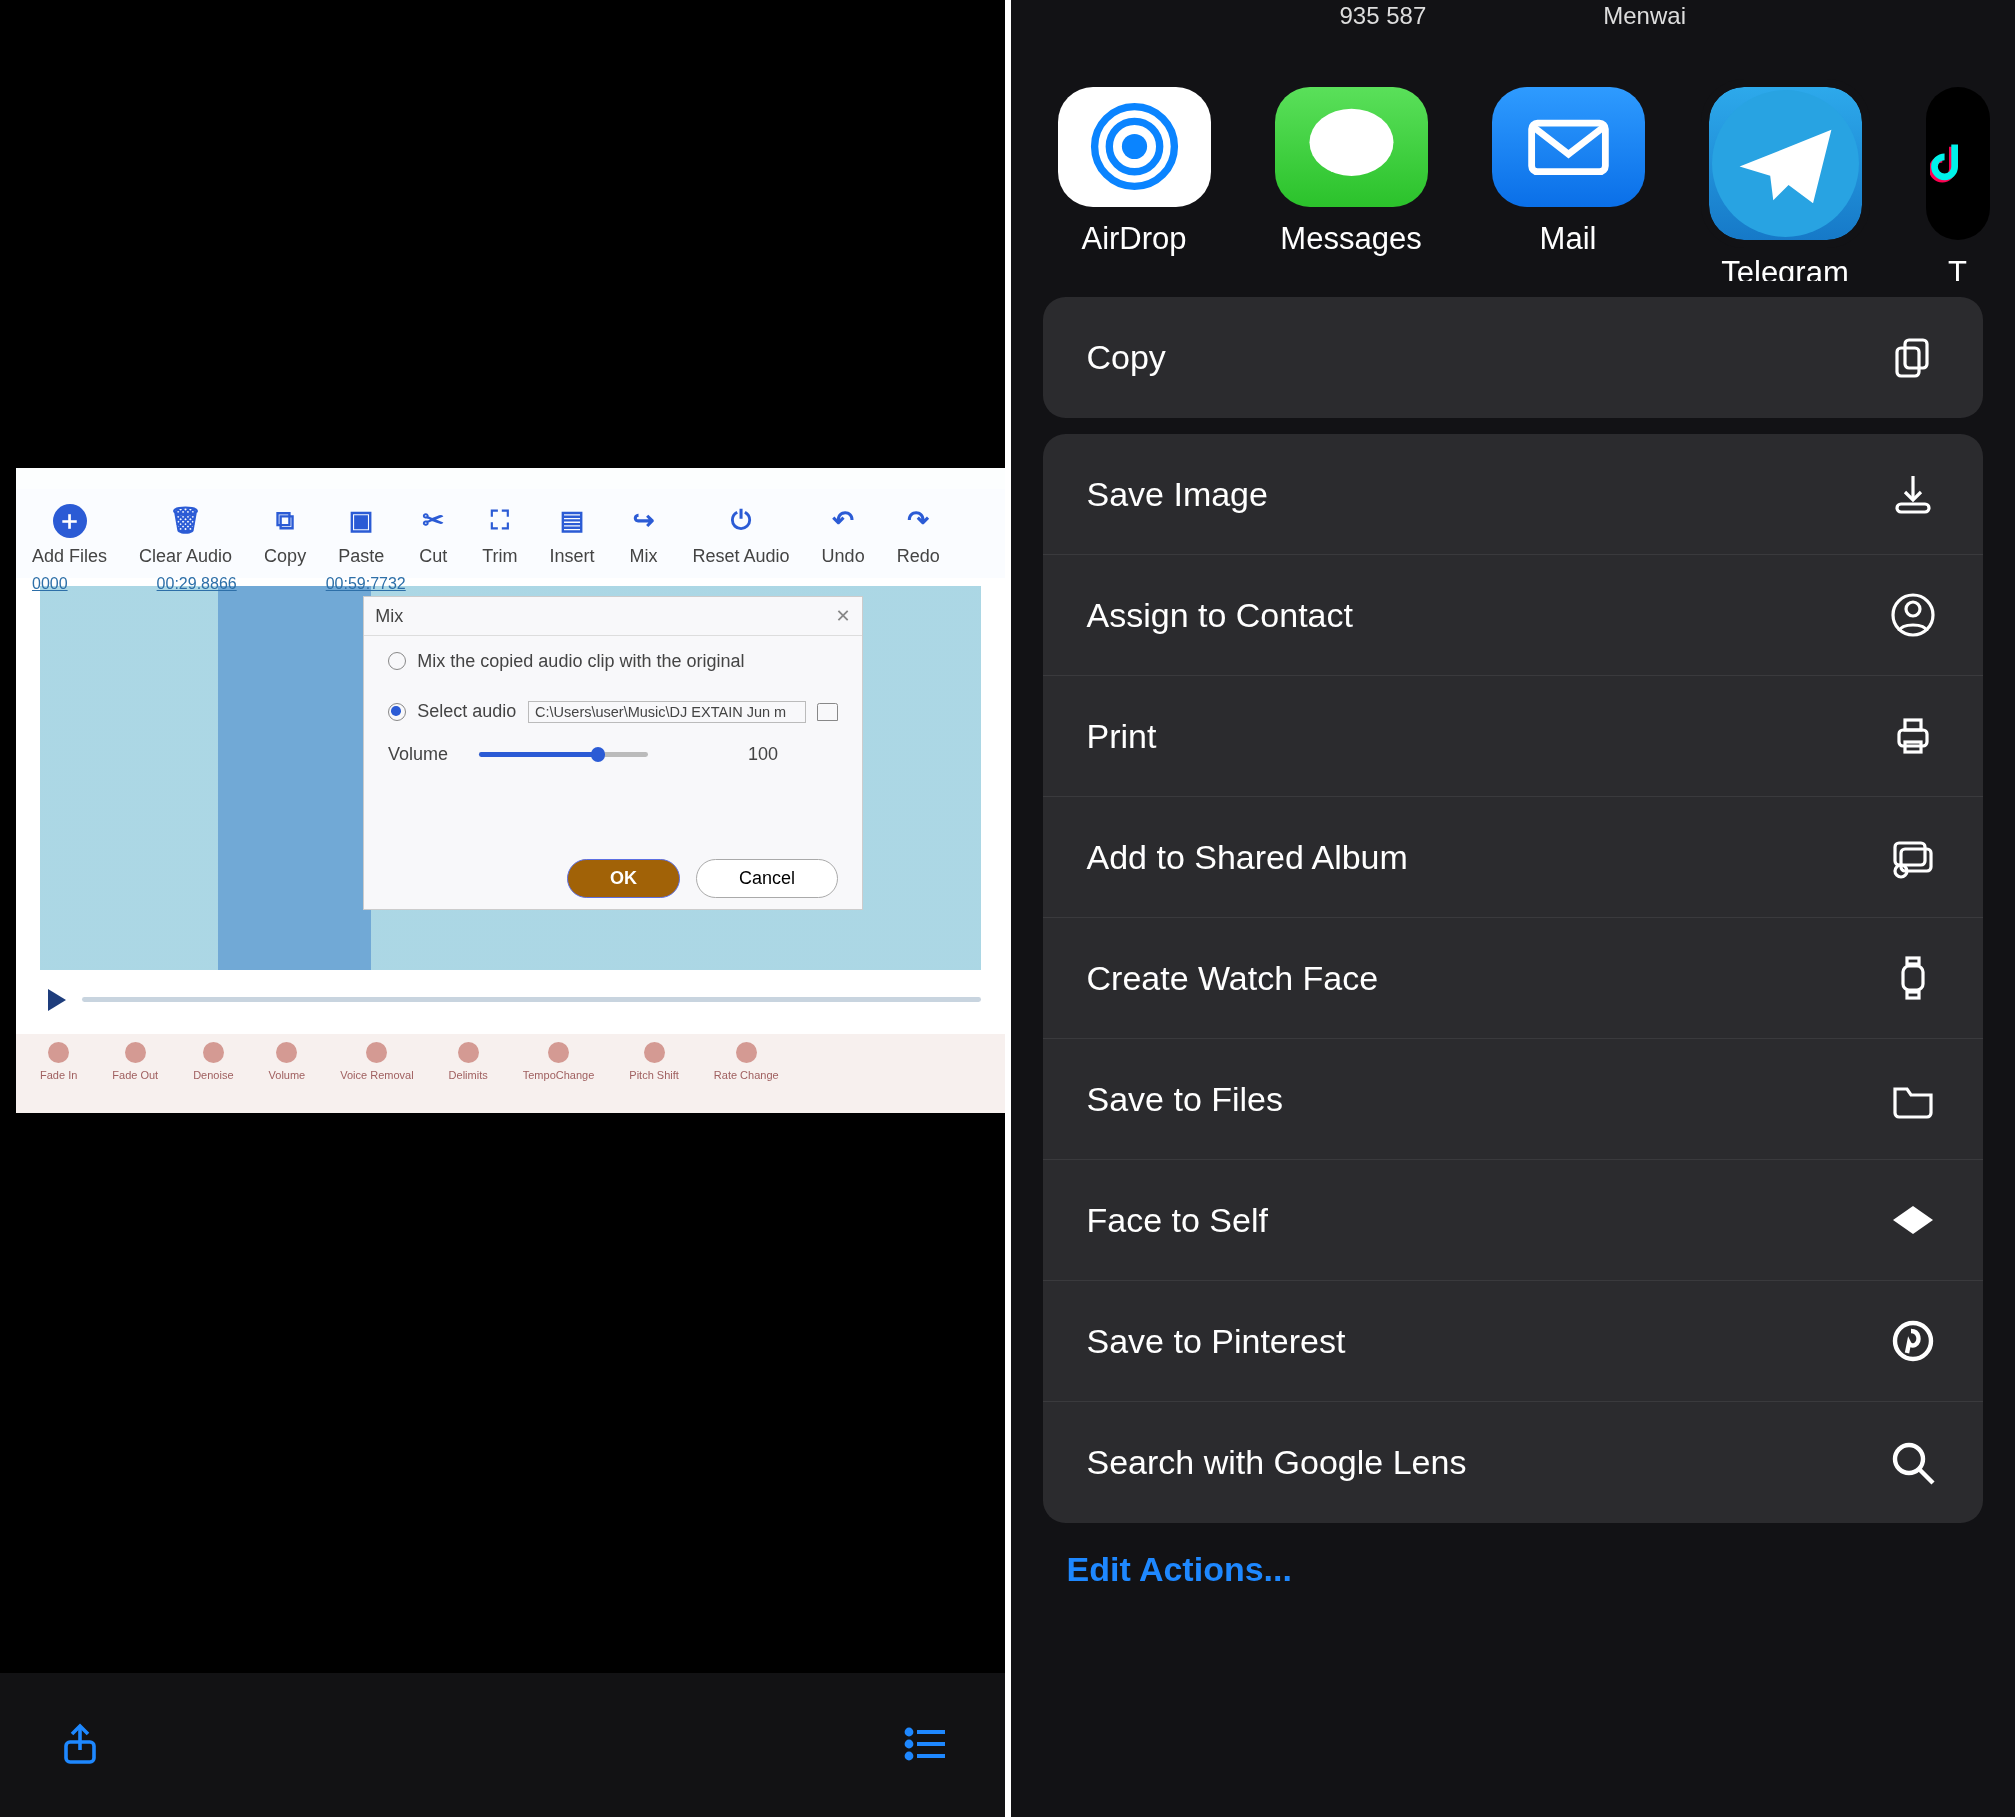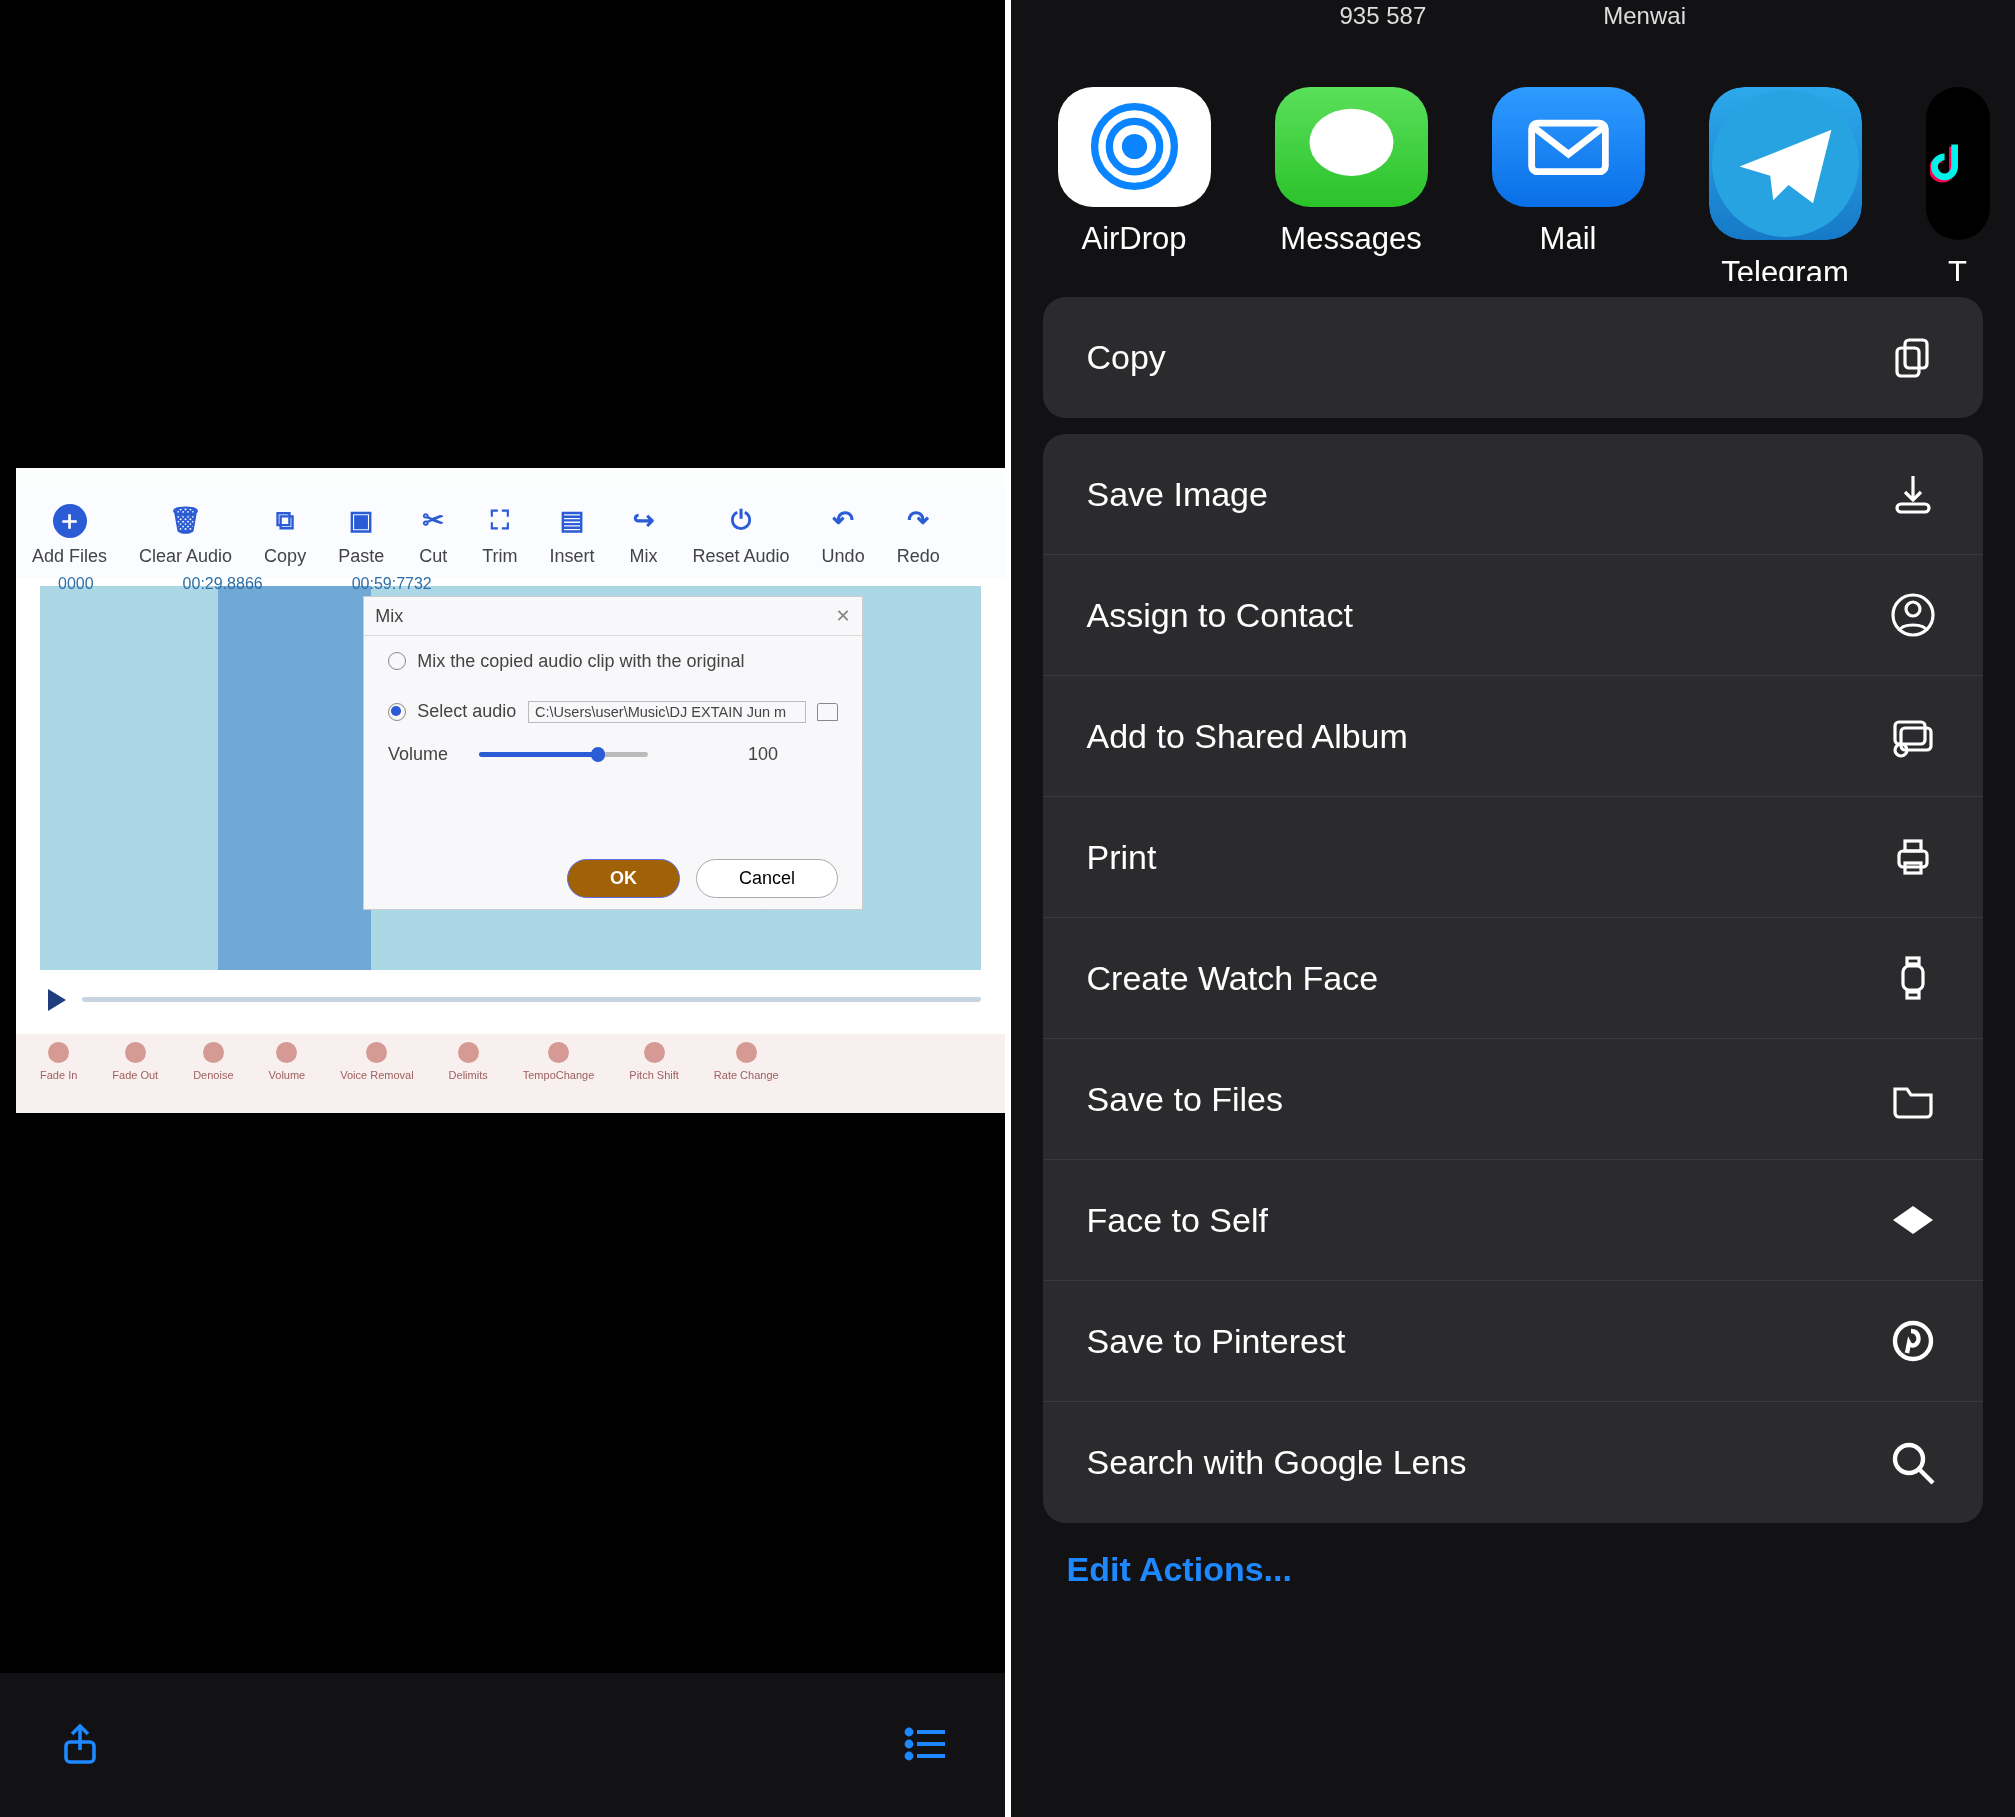--- a/index.html
+++ b/index.html
@@ -52,22 +52,22 @@
   .wave-bg{
     position:absolute; left:24px; right:24px; top:8px; bottom:64px;
     background: linear-gradient(#9dd0e0,#9dd0e0);
     opacity:.85;
   }
   .wave-sel{
     position:absolute; left:202px; width:153px; top:8px; bottom:64px;
     background:#6aa4d4; opacity:.9;
   }
   .timecodes{
-    position:absolute; left:42px; top:-3.2px; font-size:16px; color:#2d6fa8;
-    display:flex; gap:89px;
+    position:absolute; left:16px; top:-3.2px; font-size:16px; color:#2d6fa8;
+    display:flex; gap:89px;text-decoration:underline;
   }
   .mix-dialog{
     position:absolute; left:347px; top:18px;
     width:500px; height:314px;
     background:#f8f8fa; border:0.8px solid #ccc;
     font-size:18px; color:#444;
     display:flex; flex-direction:column;
   }
   .mix-title{
     padding:8px 11.3px; border-bottom:0.8px solid #ddd;
@@ -394,42 +394,42 @@
         <span class="row-ico">
           <svg viewBox="0 0 24 24" fill="none" stroke="#fff" stroke-width="1.6">
             <circle cx="12" cy="12" r="10"></circle>
               <circle cx="12" cy="9" r="3.5"></circle>
             <path d="M5 20c1.5-4 12.5-4 14 0"></path>
           </svg>
         </span>
       </div>
 
       <div class="action-row">
+        <span>Print</span>
+        <span class="row-ico">
+          <svg viewBox="0 0 24 24" fill="none" stroke="#fff" stroke-width="1.6">
+            <rect x="5" y="9" width="14" height="8" rx="2"></rect>
+            <rect x="8" y="4" width="8" height="5"></rect>
+              <rect x="8" y="15" width="8" height="5"></rect>
+          </svg>
+        </span>
+      </div>
+
+      <div class="action-row">
         <span>Add to Shared Album</span>
         <span class="row-ico">
           <svg viewBox="0 0 24 24" fill="none" stroke="#fff" stroke-width="1.6">
             <rect x="6" y="8" width="15" height="11" rx="2"></rect>
             <rect x="3" y="5" width="15" height="11" rx="2"></rect>
             <circle cx="6" cy="19" r="3"></circle>
           </svg>
         </span>
       </div>
 
       <div class="action-row">
-        <span>Print</span>
-        <span class="row-ico">
-          <svg viewBox="0 0 24 24" fill="none" stroke="#fff" stroke-width="1.6">
-            <rect x="5" y="9" width="14" height="8" rx="2"></rect>
-            <rect x="8" y="4" width="8" height="5"></rect>
-              <rect x="8" y="15" width="8" height="5"></rect>
-          </svg>
-        </span>
-      </div>
-
-      <div class="action-row">
         <span>Create Watch Face</span>
         <span class="row-ico">
           <svg viewBox="0 0 24 24" fill="none" stroke="#fff" stroke-width="1.6">
             <rect x="7" y="6" width="10" height="12" rx="3"></rect>
             <rect x="9" y="2" width="6" height="3"></rect>
               <rect x="9" y="19" width="6" height="3"></rect>
           </svg>
         </span>
       </div>
 

